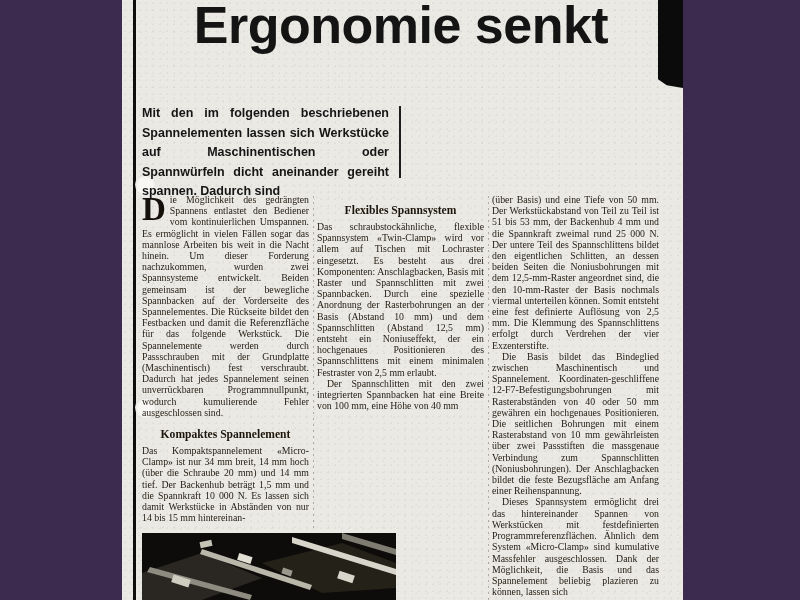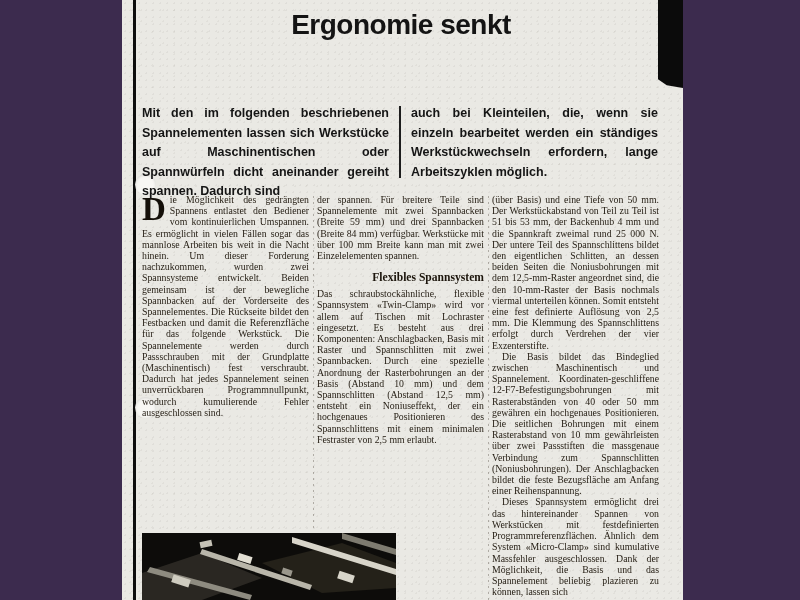--- a/index.html
+++ b/index.html
@@ -38,21 +38,21 @@
     background:#f8f7f4;
     box-shadow:inset 0 1px 3px rgba(0,0,0,0.14);
   }
   .hole.top { top:174px; }
   .hole.bottom { top:397px; }
 
   .title {
     position:absolute; left:20px; top:1px; width:518px;
     text-align:center;
     font-weight:bold;
-    font-size:28px; line-height:48px;
+    font-size:52px; line-height:48px;
     letter-spacing:-0.5px;
     color:#141414;
   }
 
   .lead {
     position:absolute; left:20px; top:104px; width:518px;
     display:flex; align-items:flex-start;
     font-weight:bold;
     font-size:12.5px; line-height:19.5px;
     text-align:justify;
@@ -83,21 +83,21 @@
   .colsep.s1 { height:334px; }
   .colsep.s2 { height:404px; }
 
   .col p { margin:0; }
   .col p.ind { text-indent:10px; }
   .subhead {
     font-family:"Liberation Serif", serif;
     font-weight:bold;
     font-size:11.6px; line-height:13px;
     margin:10px 0 4px 0;
-    text-align:right;
+    text-align:center;
     color:#1c150c;
   }
   .dropcap {
     float:left;
     font-family:"Liberation Serif", serif;
     font-weight:bold;
     font-size:33px; line-height:27px;
     padding:2px 4px 0 0;
     color:#15100a;
   }
@@ -119,35 +119,36 @@
   <div class="hole top"></div>
   <div class="hole bottom"></div>
 
   <div class="title">
     <div>Ergonomie senkt</div>
   </div>
 
   <div class="lead">
     <div class="lead-col">Mit den im folgenden beschriebenen Spannelementen lassen sich Werkstücke auf Maschinentischen oder Spannwürfeln dicht aneinander gereiht spannen. Dadurch sind</div>
     <div class="lead-sep"></div>
-    <div class="lead-col">auch bei Kleinteilen, die, wenn sie einzeln bearbeitet werden ein ständiges Werkstückwechseln erfordern, lange Arbeitszyklen möglich.</div>
   </div>
 
   <div class="cols">
 
     <div class="col">
       <p><span class="dropcap">D</span><span>ie Möglichkeit des gedrängten Spannens entlastet den Bediener vom kontinuierlichen Umspannen. Es ermöglicht in vielen Fällen sogar das mannlose Arbeiten bis weit in die Nacht hinein. Um dieser Forderung nachzukommen, wurden zwei Spannsysteme entwickelt. Beiden gemeinsam ist der bewegliche Spannbacken auf der Vorderseite des Spannelementes. Die Rückseite bildet den Festbacken und damit die Referenzfläche für das folgende Werkstück. Die Spannelemente werden durch Passschrauben mit der Grundplatte (Maschinentisch) fest verschraubt. Dadurch hat jedes Spannelement seinen unverrückbaren Programmnullpunkt, wodurch kumulierende Fehler ausgeschlossen sind.</span></p>
+      <div class="subhead">Kompaktes Spannelement</div>
+      <p>Das Kompaktspannelement «Micro-Clamp» ist nur 34 mm breit, 14 mm hoch (über die Schraube 20 mm) und 14 mm tief. Der Backenhub beträgt 1,5 mm und die Spannkraft 10 000 N. Es lassen sich damit Werkstücke in Abständen von nur 14 bis 15 mm hintereinan-</p>
     </div>
 
     <div class="colsep s1"></div>
 
     <div class="col">
-      <p>der spannen. Für breitere Teile sind Spannelemente mit zwei Spannbacken (Breite 59 mm) und drei Spannbacken (Breite 84 mm) verfügbar. Werkstücke mit über 100 mm Breite kann man mit zwei Einzelelementen spannen.</p>
       <div class="subhead">Flexibles Spannsystem</div>
       <p>Das schraubstockähnliche, flexible Spannsystem «Twin-Clamp» wird vor allem auf Tischen mit Lochraster eingesetzt. Es besteht aus drei Komponenten: Anschlagbacken, Basis mit Raster und Spannschlitten mit zwei Spannbacken. Durch eine spezielle Anordnung der Rasterbohrungen an der Basis (Abstand 10 mm) und dem Spannschlitten (Abstand 12,5 mm) entsteht ein Noniuseffekt, der ein hochgenaues Positionieren des Spannschlittens mit einem minimalen Festraster von 2,5 mm erlaubt.</p>
+      <p class="ind">Der Spannschlitten mit den zwei integrierten Spannbacken hat eine Breite von 100 mm, eine Höhe von 40 mm</p>
     </div>
 
     <div class="colsep s2"></div>
 
     <div class="col">
       <p>(über Basis) und eine Tiefe von 50 mm. Der Werkstückabstand von Teil zu Teil ist 51 bis 53 mm, der Backenhub 4 mm und die Spannkraft zweimal rund 25 000 N. Der untere Teil des Spannschlittens bildet den eigentlichen Schlitten, an dessen beiden Seiten die Noniusbohrungen mit dem 12,5-mm-Raster angeordnet sind, die den 10-mm-Raster der Basis nochmals viermal unterteilen können. Somit entsteht eine fest definierte Auflösung von 2,5 mm. Die Klemmung des Spannschlittens erfolgt durch Verdrehen der vier Exzenterstifte.</p>
       <p class="ind">Die Basis bildet das Bindeglied zwischen Maschinentisch und Spannelement. Koordinaten-geschliffene 12-F7-Befestigungsbohrungen mit Rasterabständen von 40 oder 50 mm gewähren ein hochgenaues Positionieren. Die seitlichen Bohrungen mit einem Rasterabstand von 10 mm gewährleisten über zwei Passstiften die massgenaue Verbindung zum Spannschlitten (Noniusbohrungen). Der Anschlagbacken bildet die feste Bezugsfläche am Anfang einer Reihenspannung.</p>
       <p class="ind">Dieses Spannsystem ermöglicht drei das hintereinander Spannen von Werkstücken mit festdefinierten Programmreferenzflächen. Ähnlich dem System «Micro-Clamp» sind kumulative Massfehler ausgeschlossen. Dank der Möglichkeit, die Basis und das Spannelement beliebig plazieren zu können, lassen sich</p>
     </div>
 

